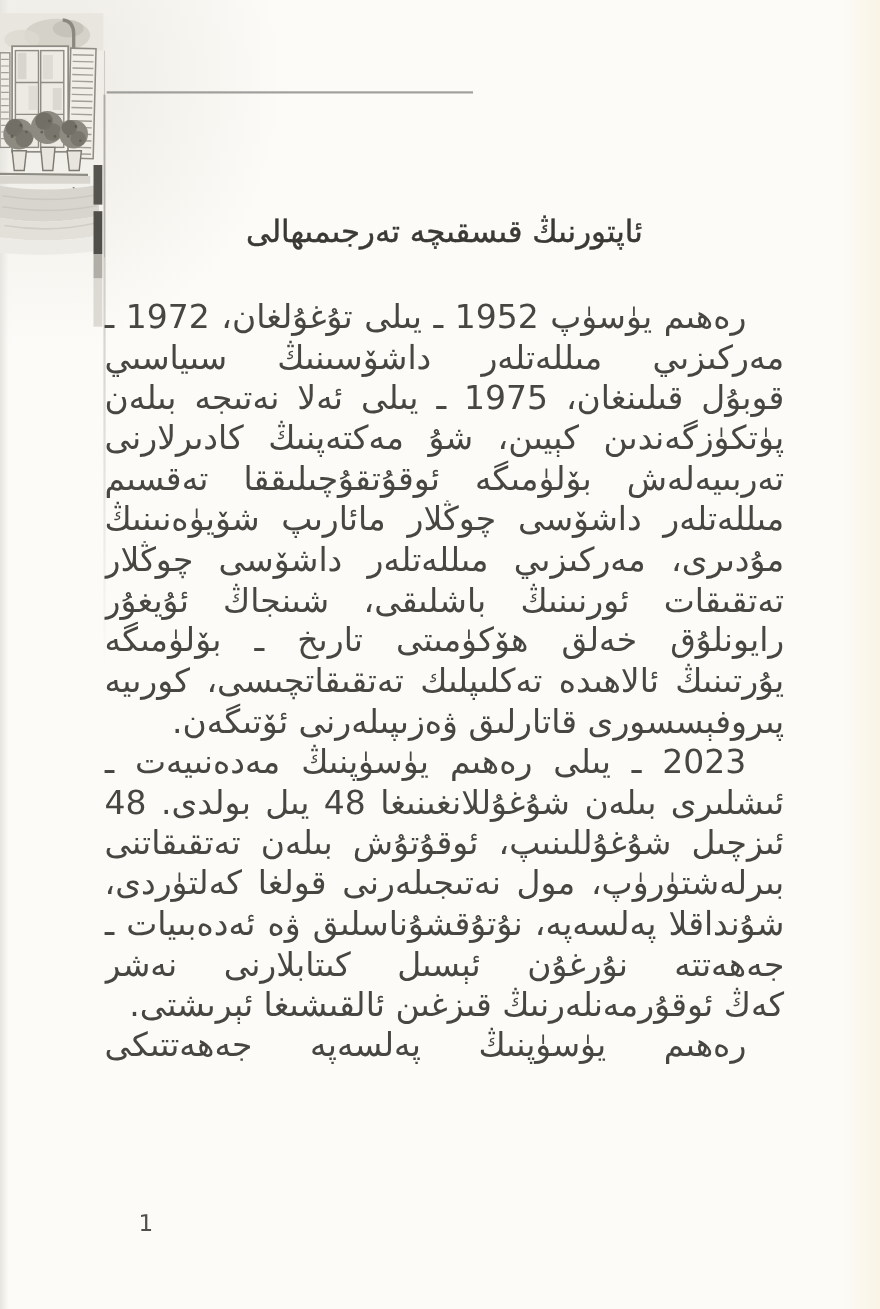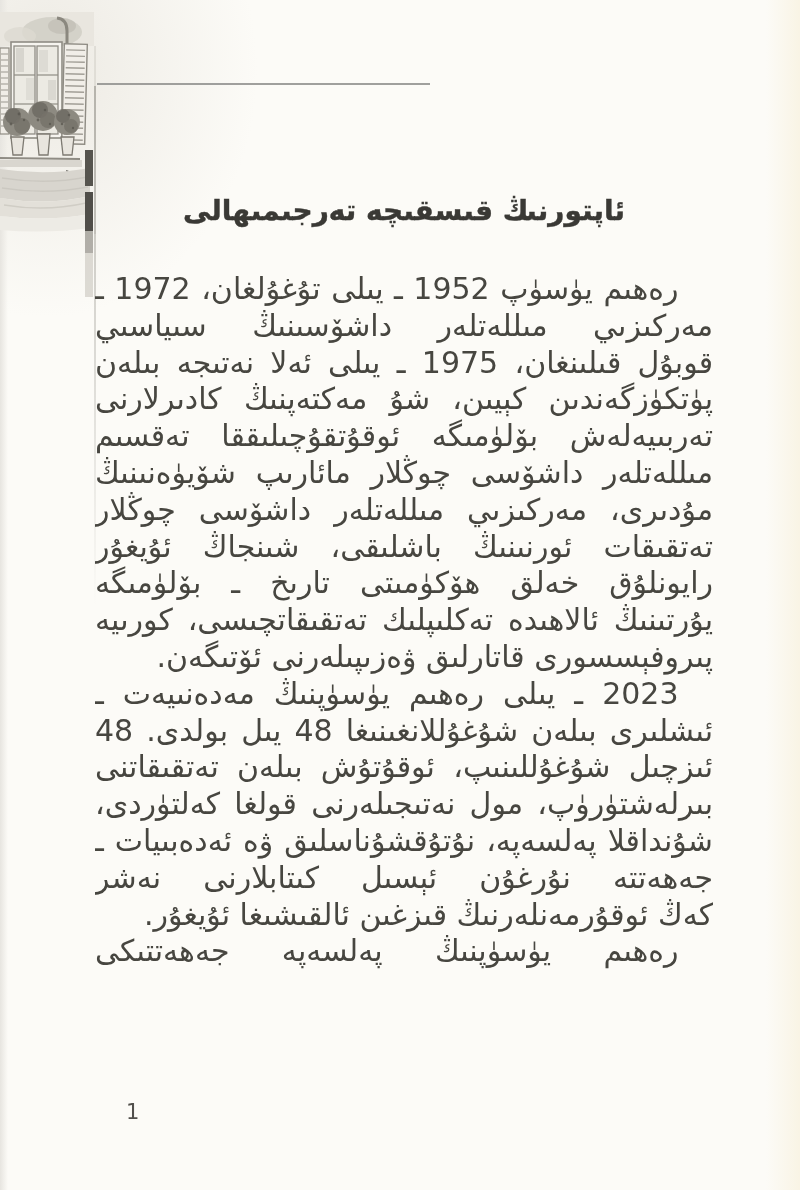--- a/index.html
+++ b/index.html
@@ -40,21 +40,21 @@
   .edge-mark.m1{top:150px;height:36px;background:#56544e;}
   .edge-mark.m2{top:192px;height:39px;background:#504e49;}
   .edge-mark.m3{top:231px;height:22px;background:#8a877f;opacity:.65;}
   .edge-mark.m4{top:253px;height:44px;background:#b8b4ab;opacity:.45;}
   
   .illustration{position:absolute;left:0;top:6px;width:98px;height:230px;}
   
   .title{
     position:absolute;top:194px;left:95px;width:618px;
     text-align:center;
-    font-size:28px;font-weight:bold;
+    font-size:28px;font-weight:normal;
     color:#3a3935;
     letter-spacing:.5px;
     -webkit-text-stroke:.4px #3a3935;
   }
   
   .body-text{
     position:absolute;top:271px;left:95px;width:618px;
     color:#474640;
     direction:rtl;
   }
@@ -211,19 +211,19 @@
       <div class="line">تەتقىقات ئورنىنىڭ باشلىقى، شىنجاڭ ئۇيغۇر ئاپتونوم</div>
       <div class="line">رايونلۇق خەلق ھۆكۈمىتى تارىخ ـ بۆلۈمىگە تەتقىقات</div>
       <div class="line">يۇرتىنىڭ ئالاھىدە تەكلىپلىك تەتقىقاتچىسى، كورىيە</div>
       <div class="line para-end">پىروفېسسورى قاتارلىق ۋەزىپىلەرنى ئۆتىگەن.</div>
       <div class="line first">2023 ـ يىلى رەھىم يۈسۈپنىڭ مەدەنىيەت ـ مائارىپ</div>
       <div class="line">ئىشلىرى بىلەن شۇغۇللانغىنىغا 48 يىل بولدى. 48</div>
       <div class="line">ئىزچىل شۇغۇللىنىپ، ئوقۇتۇش بىلەن تەتقىقاتنى زىچ</div>
       <div class="line">بىرلەشتۈرۈپ، مول نەتىجىلەرنى قولغا كەلتۈردى،</div>
       <div class="line">شۇنداقلا پەلسەپە، نۇتۇقشۇناسلىق ۋە ئەدەبىيات ـ سەنئەت</div>
       <div class="line">جەھەتتە نۇرغۇن ئېسىل كىتابلارنى نەشر قىلدۇرۇپ،</div>
-      <div class="line para-end">كەڭ ئوقۇرمەنلەرنىڭ قىزغىن ئالقىشىغا ئۇيغۇر.</div>
+      <div class="line para-end">كەڭ ئوقۇرمەنلەرنىڭ قىزغىن ئالقىشىغا ئېرىشتى.</div>
       <div class="line first para-end">رەھىم يۈسۈپنىڭ پەلسەپە جەھەتتىكى كىتابلىرىدىن:</div>
     </div>
 
   <div class="page-number">1</div>
 
 </div>
 
 </body></html>

